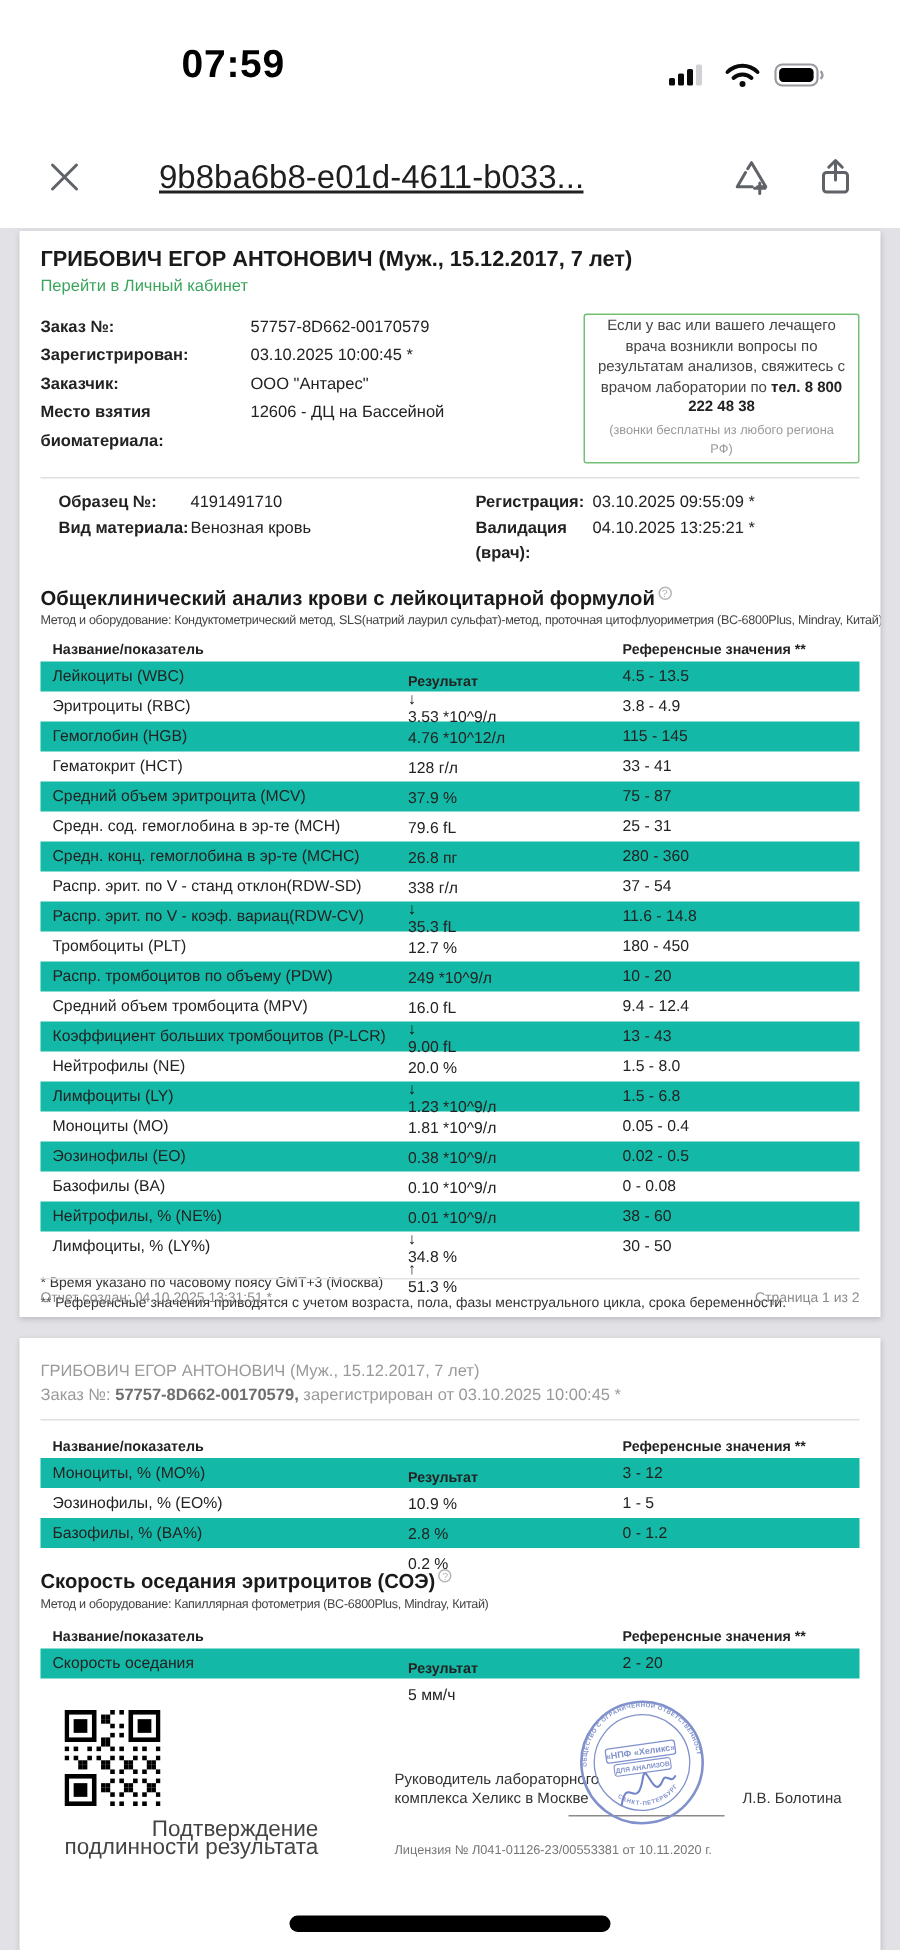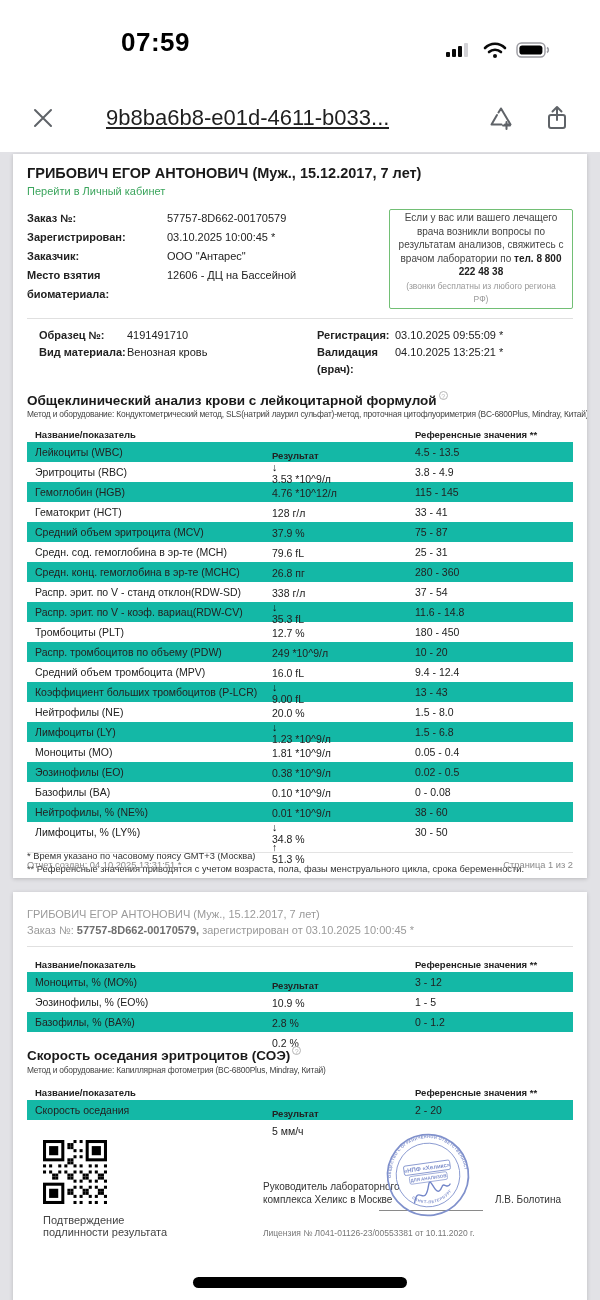--- a/index.html
+++ b/index.html
@@ -68,21 +68,21 @@
   .p2-name { font-size:11px; color:#9a9a9a; line-height:16px; }
   .p2-order { font-size:11px; color:#9a9a9a; line-height:16px; }
   .p2-order b { color:#6e6e6e; }
   .page2 .divider { margin-top:8px; }
   .page2 .rtable { margin-top:10px; }
   .page2 .sec-title { margin-top:14px; }
 
   .p2-bottom { position:absolute; left:0; top:240px; width:574px; height:170px; }
   .qr { position:absolute; left:30px; top:8px; width:64px; height:64px; }
   .qr svg { width:64px; height:64px; }
-  .qr-cap { position:absolute; left:30px; top:82px; font-size:11px; color:#444; line-height:12px; }
+  .qr-cap { position:absolute; left:30px; top:82px; font-size:15px; color:#444; line-height:12px;text-align:right; }
   .sign-role { position:absolute; left:250px; top:48px; font-size:10px; color:#333; line-height:13px; }
   .license { position:absolute; left:250px; top:96px; font-size:8.5px; color:#777; }
   .sig-line { position:absolute; left:366px; top:78px; width:104px; border-bottom:1px solid #8a8a8a; }
   .stamp { position:absolute; left:372px; top:0px; width:86px; height:86px; transform:rotate(-8deg); }
   .sig-name { position:absolute; left:482px; top:62px; font-size:10px; color:#333; }
 
   .home-indicator { position:absolute; left:193px; top:1277px; width:214px; height:11px; border-radius:6px; background:#000; z-index:9; cursor:grab; }
 </style>
 </head>
 <body>

